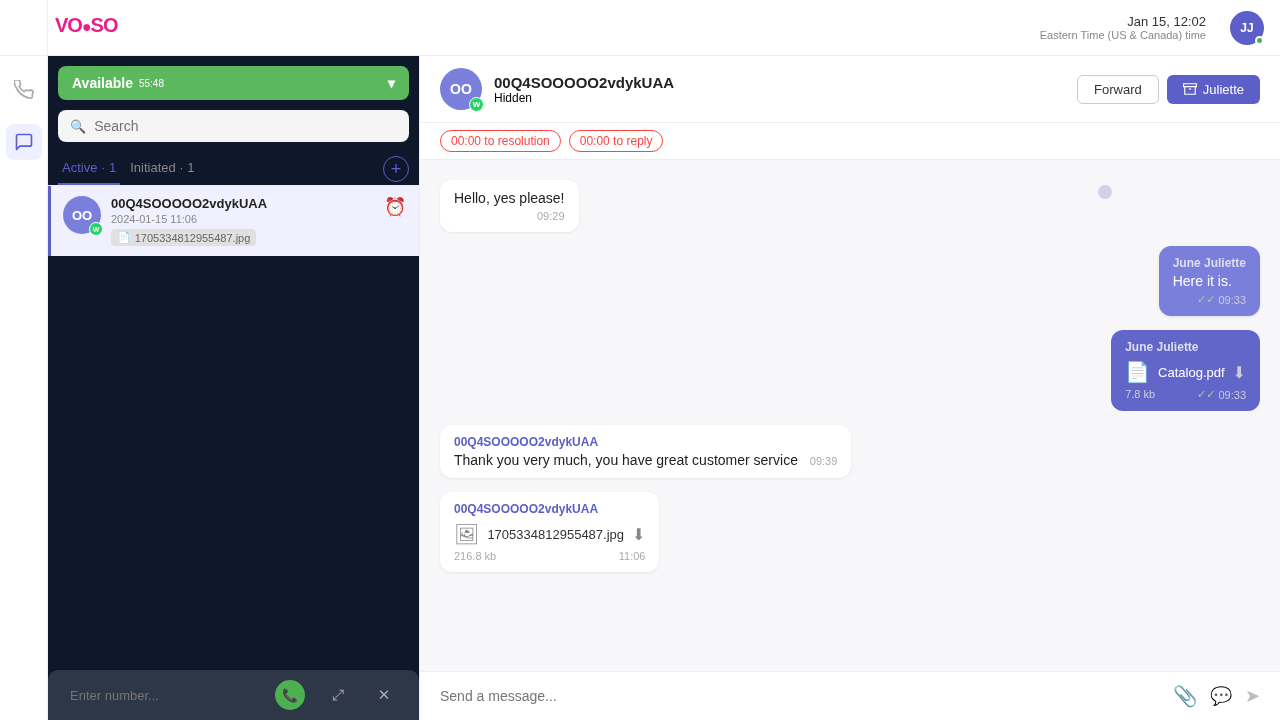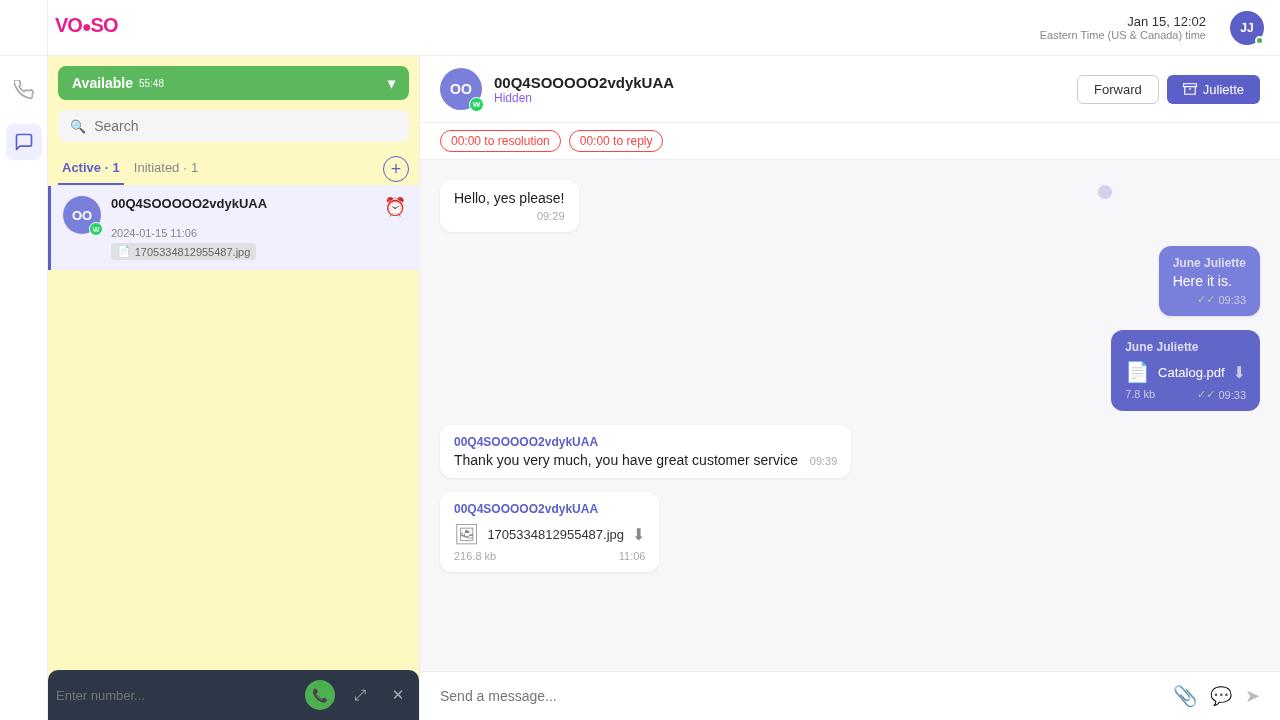--- a/index.html
+++ b/index.html
@@ -35,74 +35,74 @@
           <path d="M22 16.92v3a2 2 0 01-2.18 2 19.79 19.79 0 01-8.63-3.07A19.5 19.5 0 013.07 9.81 19.79 19.79 0 01.01 1.18 2 2 0 012 0h3a2 2 0 012 1.72c.127.96.361 1.903.7 2.81a2 2 0 01-.45 2.11L6.09 7.91a16 16 0 006 6l1.27-1.27a2 2 0 012.11-.45c.907.339 1.85.573 2.81.7A2 2 0 0122 16.92z"></path>
         </svg>
     </div>
     <div style="width:36px; height:36px; display:flex; align-items:center; justify-content:center; border-radius:8px; cursor:pointer; color:#5b5fc7; background:#eff0ff; font-size:18px;">
       <svg width="20" height="20" viewBox="0 0 24 24" fill="none" stroke="currentColor" stroke-width="2" stroke-linecap="round" stroke-linejoin="round">
           <path d="M21 15a2 2 0 01-2 2H7l-4 4V5a2 2 0 012-2h14a2 2 0 012 2z"></path>
         </svg>
     </div>
   </div>
 
-  <div style="width:372px; background:#fef9c3; border-right:1px solid #eee; display:flex; flex-direction:column; flex-shrink:0; position:relative;">
+  <div style="width:372px; background:#0f172a; border-right:1px solid #eee; display:flex; flex-direction:column; flex-shrink:0; position:relative;">
 
     <div style="background:#5cb85c; color:#fff; display:flex; align-items:center; justify-content:space-between; padding:9px 14px; font-size:14px; font-weight:600; cursor:pointer; margin:10px 10px 0; border-radius:8px;">
       <span>Available</span>
       <span style="margin-left:6px; font-size:10px; font-weight:400;">55:48</span>
       <span style="margin-left:auto;">▾</span>
     </div>
 
     <div style="display:flex; align-items:center; gap:8px; margin:10px 10px; padding:8px 12px; background:#f5f5f5; border-radius:8px;">
       <span style="color:#999; font-size:13px;">🔍</span>
       <input type="text" style="border: none; background: transparent; outline: none; font-size: 14px; color: rgb(85, 85, 85); width: 100%;" placeholder="Search">
     </div>
 
     <div style="display:flex; align-items:center; padding:0 10px; gap:6px; border-bottom:1px solid #eee; flex-shrink:0;">
-      <div style="padding:8px 4px; font-size:13px; color:#5b5fc7; cursor:pointer; border-bottom:2px solid #5b5fc7; font-weight:700; white-space:nowrap;">Active · 1</div>
+      <div style="padding:8px 4px; font-size:13px; color:#5b5fc7; cursor:pointer; border-bottom:2px solid #5b5fc7; font-weight:400; white-space:nowrap;">Active · 1</div>
       <div style="padding:8px 4px; font-size:13px; color:#888; cursor:pointer; border-bottom:2px solid transparent; white-space:nowrap;">Initiated · 1</div>
       <div style="margin-left:auto; width:26px; height:26px; border-radius:50%; border:1.5px solid #5b5fc7; color:#5b5fc7; display:flex; align-items:center; justify-content:center; font-size:18px; cursor:pointer; line-height:1;">+</div>
     </div>
 
     <div style="display:flex; align-items:flex-start; gap:10px; padding:10px 12px; cursor:pointer; background:#f0f0ff; border-left:3px solid #5b5fc7;">
       <div style="width:38px; height:38px; border-radius:50%; background:#7b7fdc; color:#fff; display:flex; align-items:center; justify-content:center; font-size:13px; font-weight:700; flex-shrink:0; position:relative;">
         <span>OO</span>
         <span style="position:absolute; bottom:-2px; right:-2px; width:14px; height:14px; background:#25d366; border-radius:50%; display:flex; align-items:center; justify-content:center; font-size:7px; color:#fff; border:1.5px solid #fff;">W</span>
       </div>
       <div style="flex:1; min-width:0;">
         <div style="font-size:13px; font-weight:600; color:#222;">00Q4SOOOOO2vdykUAA</div>
-        <div style="font-size:11px; color:#888; margin-top:16px;">2024-01-15 11:06</div>
+        <div style="font-size:11px; color:#888; margin-top:2px;">2024-01-15 11:06</div>
         <div style="display:inline-flex; align-items:center; gap:4px; font-size:11px; color:#666; margin-top:4px; background:#e0e0e0; padding:2px 6px; border-radius:4px;">
           <span>📄</span>
           <span>1705334812955487.jpg</span>
         </div>
       </div>
       <div style="color:#e55; font-size:18px; flex-shrink:0;">⏰</div>
     </div>
 
-    <div style="position:absolute; bottom:0; left:0; right:0; background:#2d3748; border-radius:10px 10px 0 0; padding:10px 8px; display:flex; align-items:center; gap:12px;">
+    <div style="position:absolute; bottom:0; left:0; right:0; background:#2d3748; border-radius:10px 10px 0 0; padding:10px 22px; display:flex; align-items:center; gap:20px;">
       <input type="text" style="flex: 1 1 0%; background: transparent; border: none; outline: none; color: rgb(255, 255, 255); font-size: 13px;" placeholder="Enter number...">
       <div style="width:30px; height:30px; border-radius:50%; background:#4caf50; display:flex; align-items:center; justify-content:center; cursor:pointer; font-size:13px; color:#fff;">📞</div>
       <div style="width:26px; height:26px; display:flex; align-items:center; justify-content:center; cursor:pointer; color:#aaa; font-size:15px;">⤢</div>
       <div style="width:26px; height:26px; display:flex; align-items:center; justify-content:center; cursor:pointer; color:#aaa; font-size:15px;">✕</div>
     </div>
 
   </div>
 
   <div style="flex:1; display:flex; flex-direction:column; background:#f7f7f9;">
 
     <div style="background:#fff; padding:12px 20px; display:flex; align-items:center; gap:12px; border-bottom:1px solid #eee; flex-shrink:0;">
       <div style="width:42px; height:42px; border-radius:50%; background:#7b7fdc; color:#fff; display:flex; align-items:center; justify-content:center; font-size:14px; font-weight:700; position:relative; flex-shrink:0;">
         <span>OO</span>
         <span style="position:absolute; bottom:-2px; right:-2px; width:15px; height:15px; background:#25d366; border-radius:50%; display:flex; align-items:center; justify-content:center; font-size:8px; color:#fff; border:1.5px solid #fff;">W</span>
       </div>
       <div style="flex:1;">
         <div style="font-size:15px; font-weight:700; color:#222;">00Q4SOOOOO2vdykUAA</div>
-        <div style="font-size:12px; color:#8b5cf6;">Hidden</div>
+        <div style="font-size:12px; color:#000000;">Hidden</div>
       </div>
       <div style="display:flex; gap:8px;">
         <button style="padding:6px 16px; border:1.5px solid #ccc; background:#fff; border-radius:6px; font-size:13px; cursor:pointer; color:#333;">Forward</button>
         <button style="padding:6px 16px; background:#5b5fc7; color:#fff; border:none; border-radius:6px; font-size:13px; cursor:pointer; display:flex; align-items:center; gap:6px;">
           <svg width="14" height="14" viewBox="0 0 24 24" fill="none" stroke="currentColor" stroke-width="2">
               <path d="M21 8v13H3V8M1 3h22v5H1z"></path>
               <path d="M10 12h4"></path>
             </svg>
           <span>Juliette</span>
         </button>

